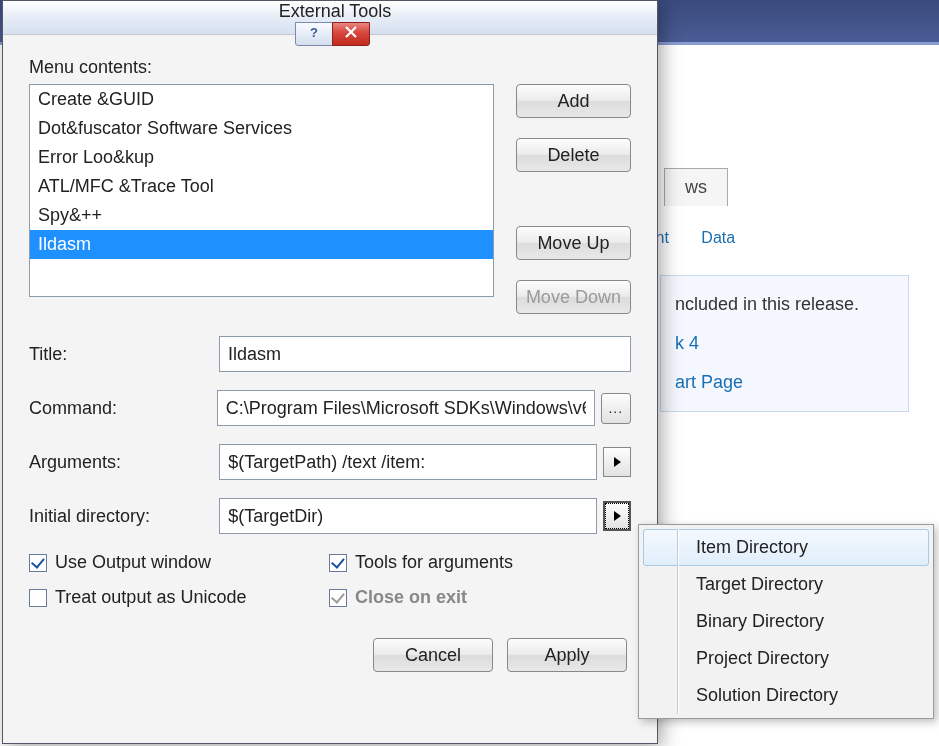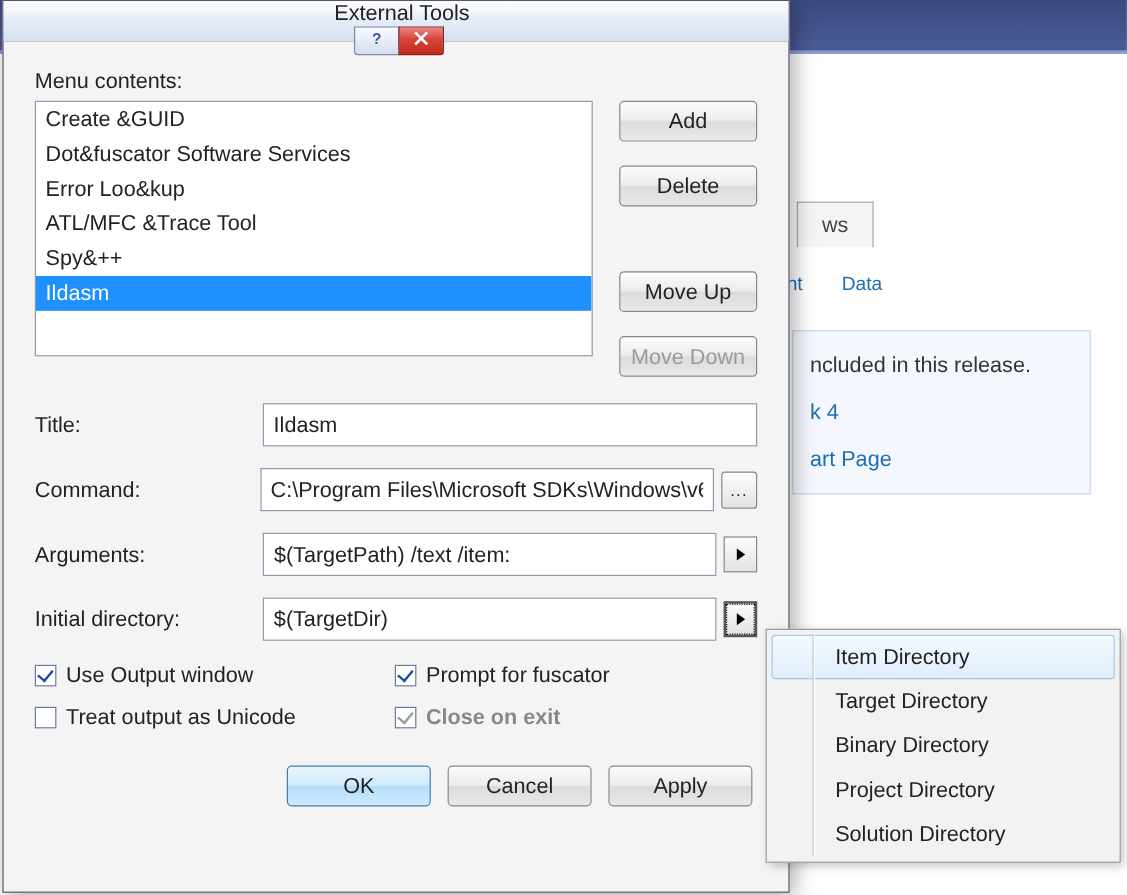--- a/index.html
+++ b/index.html
@@ -238,36 +238,35 @@
       </div>
     </div>
 
     <div class="check-row">
       <div class="check-cell">
         <div class="chk checked"></div>
         <span>Use Output window</span>
       </div>
       <div class="check-cell">
         <div class="chk checked"></div>
-        <span>Prompt for fuscator</span>
+        <span>Tools for arguments</span>
       </div>
     </div>
     <div class="check-row" style="margin-top:14px;">
       <div class="check-cell">
         <div class="chk"></div>
         <span>Treat output as Unicode</span>
       </div>
       <div class="check-cell disabled">
         <div class="chk checked disabled"></div>
         <span>Close on exit</span>
       </div>
     </div>
 
     <div class="dlg-buttons">
-      <div class="btn primary">OK</div>
       <div class="btn">Cancel</div>
       <div class="btn">Apply</div>
     </div>
   </div>
 </div>
 
 <div class="popup">
   <div class="popup-gutter"></div>
   <div class="popup-item hover">Item Directory</div>
   <div class="popup-item">Target Directory</div>

